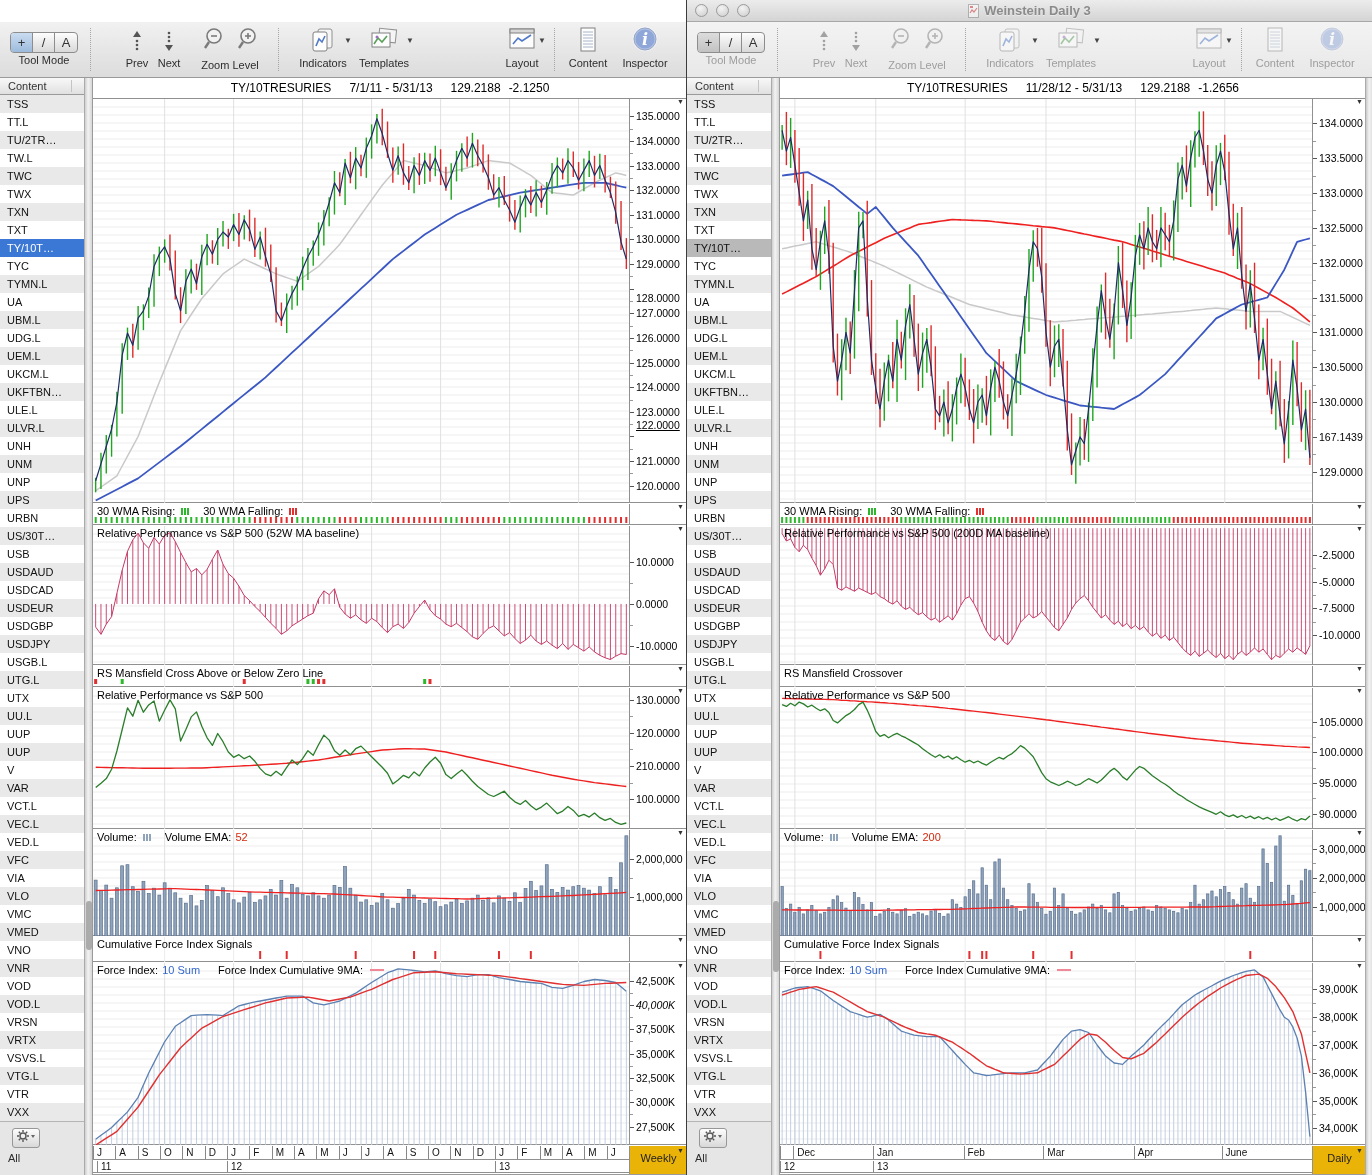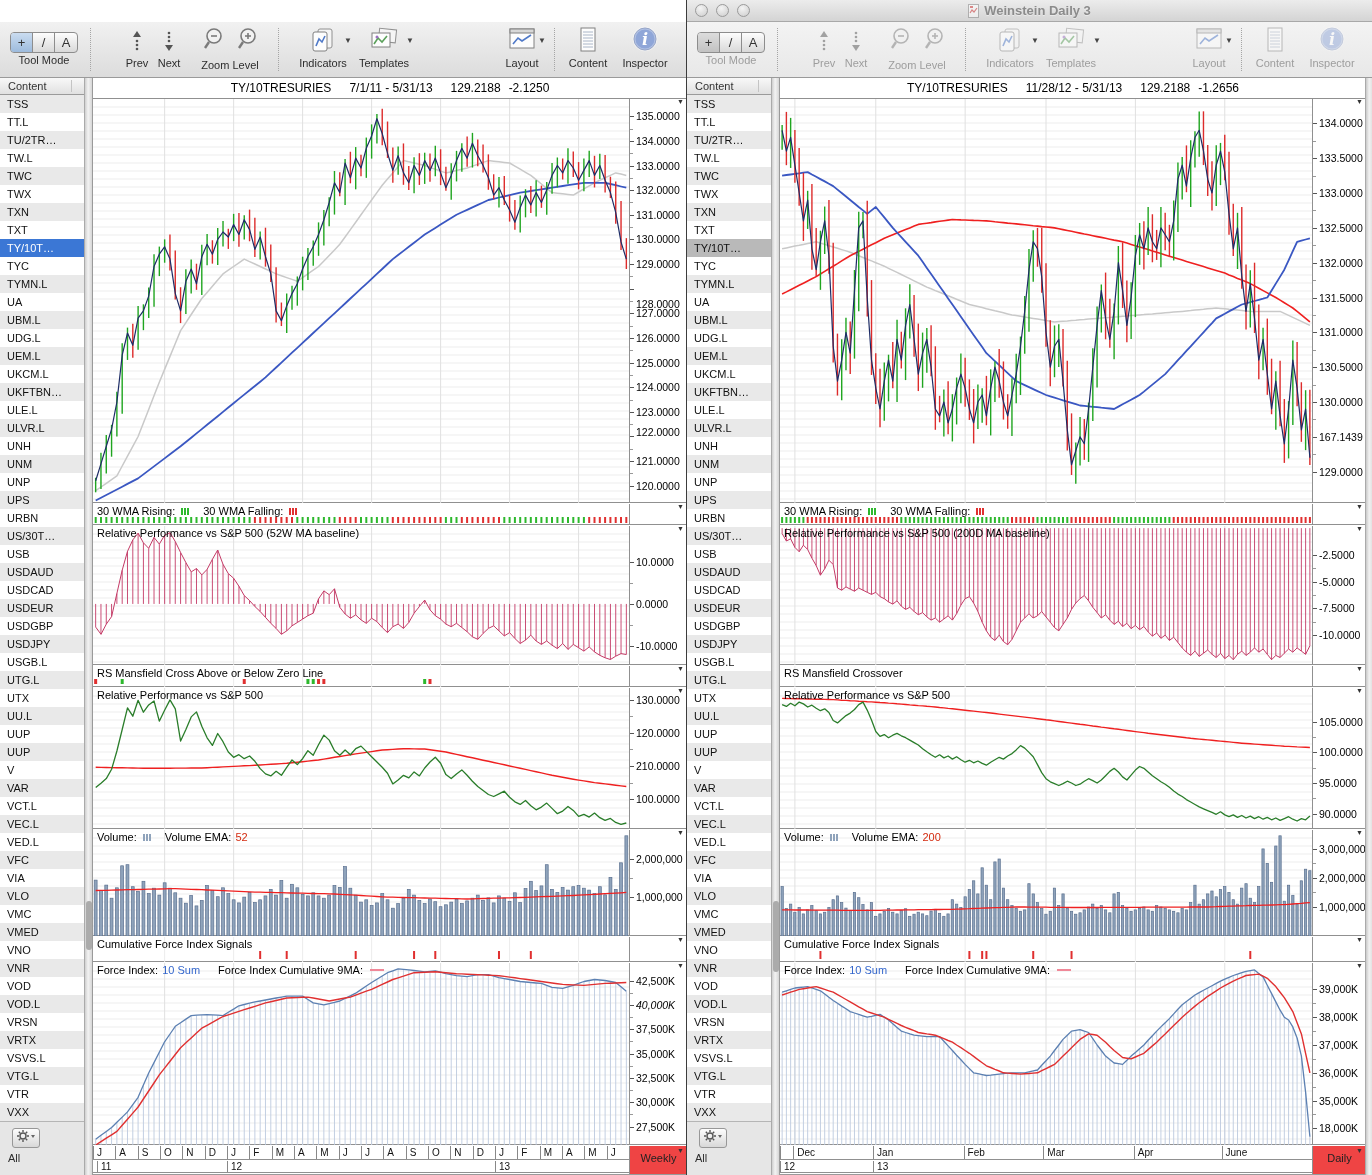--- a/index.html
+++ b/index.html
@@ -63,21 +63,21 @@
   .disc{position:absolute;top:-1px;right:3px;font-size:9px;color:#333;cursor:default;}
   .plabel{position:absolute;left:4px;top:1px;font-size:11px;color:#000;white-space:nowrap;display:flex;align-items:center;gap:4px;}
   .plabel .blue{color:#3366cc;}
   .plabel .red{color:#d42b10;}
   .mticks{display:inline-flex;gap:1px;margin:0 10px 0 2px;}
   .mticks i{display:inline-block;width:2px;height:7px;}
   .red-dash{display:inline-block;width:14px;height:2px;background:#f08898;margin-left:3px;}
   
   .trow{position:absolute;left:0;background:#fff;border-bottom:1px solid #909090;}
   .mcell,.ycell{position:absolute;top:0;bottom:0;border-left:1px solid #888;font-size:10px;color:#111;padding-left:3px;line-height:13px;white-space:nowrap;}
-  .tfbox{position:absolute;font-size:11px;color:#222;text-align:center;border-left:1px solid #909090;background:#ef4444;}
+  .tfbox{position:absolute;font-size:11px;color:#222;text-align:center;border-left:1px solid #909090;background:#eab308;}
   .tfbox .disc{top:1px;}
   .tfbox span.tflabel{display:inline-block;margin-top:6px;}
   
   .hscroll{position:absolute;left:0;background:linear-gradient(#ffffff,#d9d9d9);border-top:1px solid #9a9a9a;}
   .grip{position:absolute;right:0;top:0;bottom:0;width:13px;background:repeating-linear-gradient(135deg,#e8e8e8 0 2px,#b0b0b0 2px 3px);border-left:1px solid #aaa;}
   .edgestrip{position:absolute;top:0;bottom:0;width:8px;background:linear-gradient(90deg,#c9c9c9,#f2f2f2 45%,#dcdcdc);border-left:1px solid #aaa;}
 </style>
 </head>
 <body>
 
@@ -450,39 +450,39 @@
               <div class="axtick minor" style="top: 103.463px;"></div>
               <div class="axlabel" style="top: 109.78px;">131.0000</div>
               <div class="axtick" style="top: 115.78px;"></div>
               <div class="axtick minor" style="top: 128.098px;"></div>
               <div class="axlabel" style="top: 134.415px;">130.0000</div>
               <div class="axtick" style="top: 140.415px;"></div>
               <div class="axtick minor" style="top: 152.732px;"></div>
               <div class="axlabel" style="top: 159.049px;">129.0000</div>
               <div class="axtick" style="top: 165.049px;"></div>
               <div class="axtick minor" style="top: 177.366px;"></div>
-              <div class="axlabel" style="top: 199px;">128.0000</div>
+              <div class="axlabel" style="top: 193px;">128.0000</div>
               <div class="axtick" style="top: 189.683px;"></div>
               <div class="axtick minor" style="top: 202px;"></div>
               <div class="axlabel" style="top: 208.317px;">127.0000</div>
               <div class="axtick" style="top: 214.317px;"></div>
               <div class="axtick minor" style="top: 226.634px;"></div>
               <div class="axlabel" style="top: 232.951px;">126.0000</div>
               <div class="axtick" style="top: 238.951px;"></div>
               <div class="axtick minor" style="top: 251.268px;"></div>
               <div class="axlabel" style="top: 257.585px;">125.0000</div>
               <div class="axtick" style="top: 263.585px;"></div>
               <div class="axtick minor" style="top: 275.902px;"></div>
               <div class="axlabel" style="top: 282.22px;">124.0000</div>
               <div class="axtick" style="top: 288.22px;"></div>
               <div class="axtick minor" style="top: 300.537px;"></div>
               <div class="axlabel" style="top: 306.854px;">123.0000</div>
               <div class="axtick" style="top: 312.854px;"></div>
               <div class="axtick minor" style="top: 325.171px;"></div>
-              <div class="axlabel" style="top: 327px;">122.0000</div>
+              <div class="axlabel" style="top: 320px; text-decoration: underline;">122.0000</div>
               <div class="axtick" style="top: 337.488px;"></div>
               <div class="axtick minor" style="top: 349.805px;"></div>
               <div class="axlabel" style="top: 356.122px;">121.0000</div>
               <div class="axtick" style="top: 362.122px;"></div>
               <div class="axtick minor" style="top: 374.439px;"></div>
               <div class="axlabel" style="top: 380.756px;">120.0000</div>
               <div class="axtick" style="top: 386.756px;"></div>
             </div>
           </div>
           <div class="panel" style="top: 426px; height: 21px;">
@@ -2367,21 +2367,21 @@
               <div class="axtick minor" style="top: 68.0763px;"></div>
               <div class="axlabel" style="top: 75.9695px;">37,000K</div>
               <div class="axtick" style="top: 81.9695px;"></div>
               <div class="axtick minor" style="top: 95.8626px;"></div>
               <div class="axlabel" style="top: 103.756px;">36,000K</div>
               <div class="axtick" style="top: 109.756px;"></div>
               <div class="axtick minor" style="top: 123.649px;"></div>
               <div class="axlabel" style="top: 131.542px;">35,000K</div>
               <div class="axtick" style="top: 137.542px;"></div>
               <div class="axtick minor" style="top: 151.435px;"></div>
-              <div class="axlabel" style="top: 159.328px;">18,000K</div>
+              <div class="axlabel" style="top: 159.328px;">34,000K</div>
               <div class="axtick" style="top: 165.328px;"></div>
             </div>
           </div>
           <div class="trow" style="top: 1068px; height: 14px; width: 532px;">
             <div class="mcell" style="left: 0px; width: 13.3px;"></div>
             <div class="mcell" style="left: 13.3px; width: 79.8px;">Dec</div>
             <div class="mcell" style="left: 93.1px; width: 90.44px;">Jan</div>
             <div class="mcell" style="left: 183.54px; width: 79.8px;">Feb</div>
             <div class="mcell" style="left: 263.34px; width: 90.44px;">Mar</div>
             <div class="mcell" style="left: 353.78px; width: 87.78px;">Apr</div>

